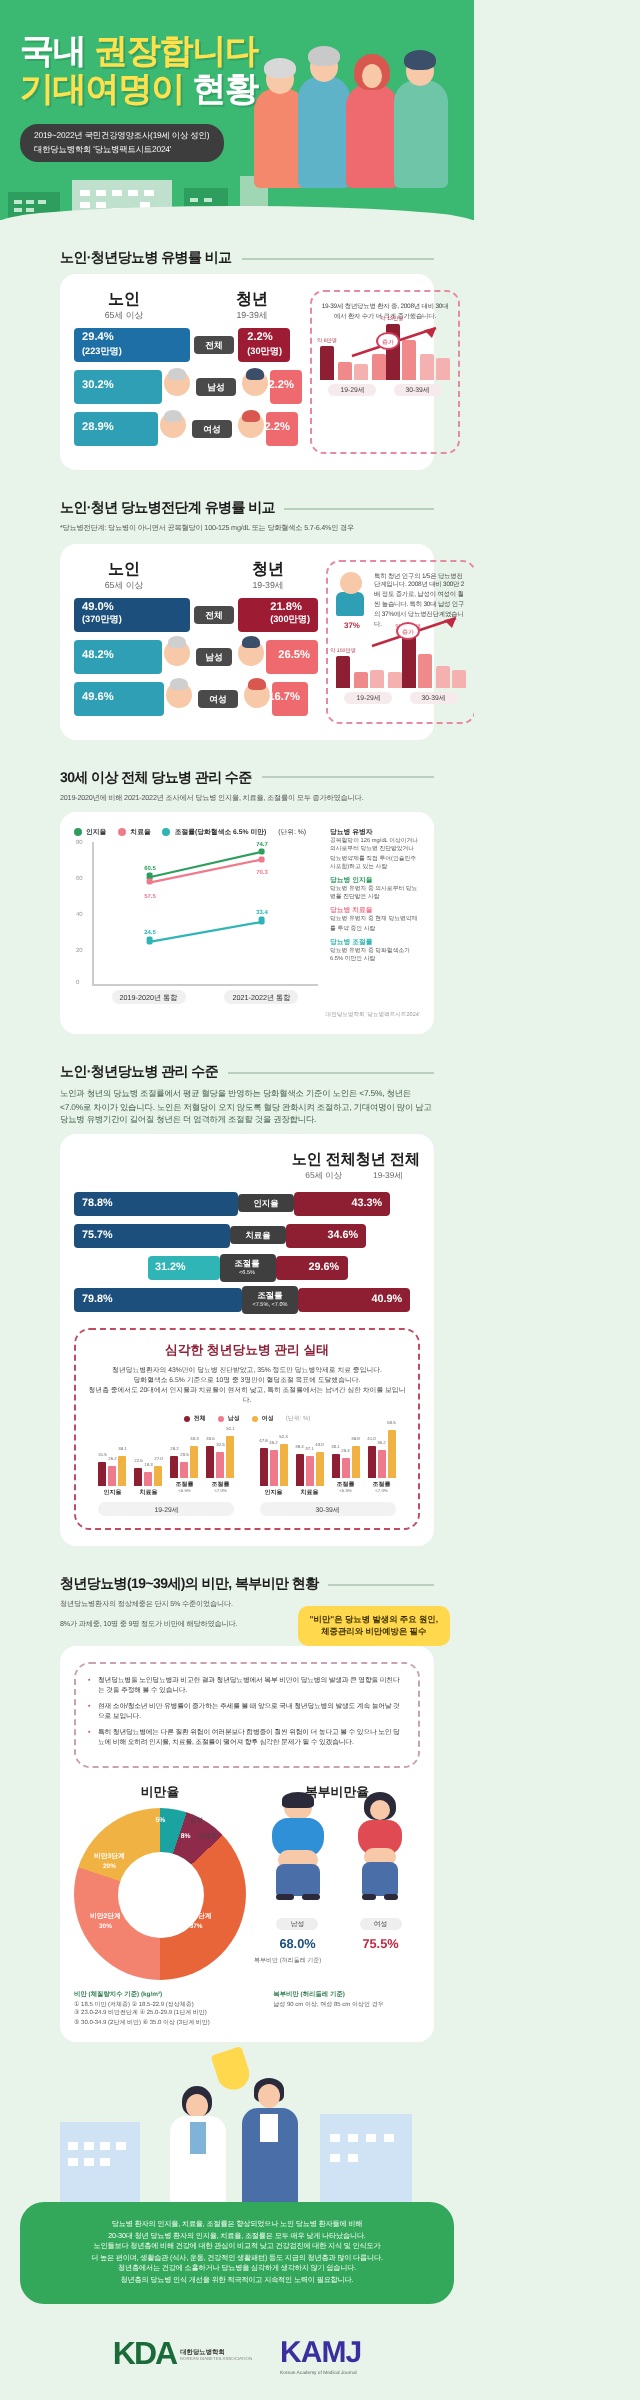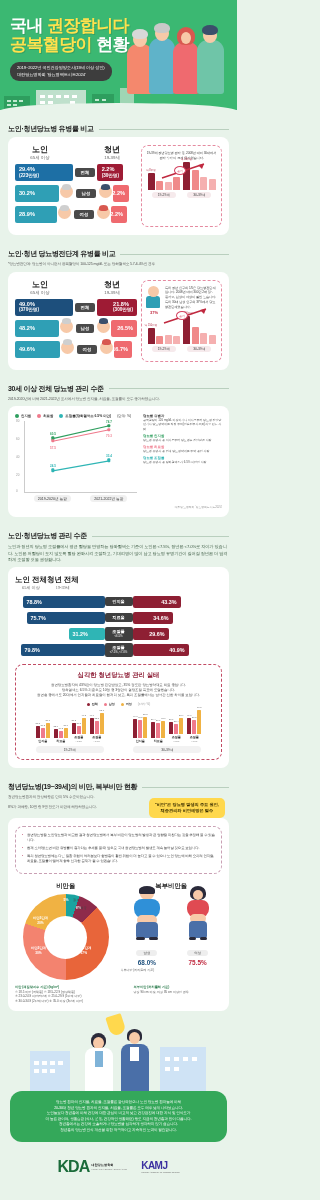--- a/index.html
+++ b/index.html
@@ -20,21 +20,21 @@
   .hdr-people { position:absolute; right:2px; top:16px; width:110px; height:78px; z-index:3; }
   .pbody { position:absolute; border-radius:11px 11px 3px 3px; }
   .phead { position:absolute; border-radius:50%; }
   .phair { position:absolute; border-radius:50% 50% 40% 40%; }
   .city { position:absolute; bottom:0; left:0; width:237px; height:26px; background:#3bb872; z-index:1; }
   .bld { position:absolute; bottom:0; background:#2e9e5e; }
   .bwin { position:absolute; background:#bfe8cf; }
   .header-curve { position:absolute; bottom:-1px; left:0; width:237px; height:8px; background:#e8f3ea; border-radius:50% 50% 0 0 / 100% 100% 0 0; z-index:5; }
 
   
-  .sec { padding:0 8px; }
+  .sec { padding:0 20px;margin-left:10px; }
   .sec-head { display:flex; align-items:center; margin-top:14px; margin-bottom:3px; }
   .sec-head .t { font-size:7px; font-weight:bold; color:#1d1d1d; letter-spacing:-0.3px; white-space:nowrap; }
   .sec-head .ln { flex:1; height:1px; background:#b9cfbe; margin-left:5px; }
   .sec-note { font-size:3.6px; color:#555; line-height:5.6px; letter-spacing:-0.1px; margin-bottom:4px; }
   .sec-note.big { font-size:4.2px; line-height:6.4px; color:#3d5c44; }
 
   .card { background:#fff; border-radius:8px; padding:8px 7px; position:relative; }
 
   
   .cmp { display:flex; gap:4px; }
@@ -80,21 +80,21 @@
   .lc-xlabs span { font-size:3.6px; color:#333; background:#f0f0f0; border-radius:6px; padding:1.5px 4px; }
   .dot { position:absolute; width:3.4px; height:3.4px; border-radius:1px; transform:translate(-50%,-50%); }
   .dlab { position:absolute; font-size:3px; font-weight:bold; transform:translate(-50%,-100%); white-space:nowrap; }
   .lc-notes { flex:1; }
   .lc-notes .nb { margin-bottom:3px; }
   .lc-notes .nt { font-size:3.4px; font-weight:bold; }
   .lc-notes .nd { font-size:2.9px; color:#555; line-height:4.2px; }
   .src { text-align:right; font-size:2.8px; color:#999; margin-top:3px; }
 
   
-  .mg-heads { display:flex; justify-content:flex-start; margin-bottom:5px;font-family:Liberation Serif, serif; }
+  .mg-heads { display:flex; justify-content:flex-end; margin-bottom:5px; }
   .mg-heads .c { text-align:center; }
   .mg-heads .c .n { font-size:7.5px; font-weight:bold; color:#1d1d1d; }
   .mg-heads .c .a { font-size:4.2px; color:#666; }
   .mg-row { display:flex; align-items:center; height:13px; margin-bottom:3px; }
   .mg-mid { width:28px; text-align:center; font-size:4.2px; font-weight:bold; color:#fff; background:#3f3f3f; border-radius:2px; padding:2px 0; line-height:5px; }
   .mg-mid small { display:block; font-size:2.8px; font-weight:normal; }
   .mg-bar { height:12px; display:flex; align-items:center; border-radius:2px; }
   .mg-bar .v { font-size:5.4px; font-weight:bold; color:#fff; }
 
   
@@ -145,21 +145,21 @@
   
   .foot-illus { position:relative; height:80px; background:#e8f3ea; overflow:hidden; }
   .fbld { position:absolute; bottom:0; background:#cfe3f5; }
   .fwin { position:absolute; background:#fff; }
   .footbox { margin:0 10px; background:#34a85a; border-radius:12px; padding:9px 8px; }
   .footbox p { font-size:3.6px; color:#fff; line-height:5.6px; text-align:center; letter-spacing:-0.1px; }
   .logos { display:flex; justify-content:center; align-items:center; gap:14px; padding:16px 0 10px; }
   .logo1 { display:flex; align-items:center; gap:2px; }
   .logo1 .kda { font-size:16px; font-weight:bold; color:#1b6b3a; letter-spacing:-1px; }
   .logo1 .kdat { font-size:3.2px; color:#333; line-height:4px; }
-  .logo2 .kamj { font-size:10px; font-weight:bold; color:#3b2fa0; letter-spacing:-0.5px; }
+  .logo2 .kamj { font-size:15px; font-weight:bold; color:#3b2fa0; letter-spacing:-0.5px; }
   .logo2 .kamjt { font-size:2.4px; color:#666; line-height:3px; }
 </style>
 </head>
 <body>
 
 <div class="page">
 
   <div class="header">
     <div class="city">
       <div class="bld" style="left:4px;width:26px;height:14px;"></div>
@@ -198,21 +198,21 @@
       <div class="phead" style="left:54px;top:14px;width:14px;height:15px;background:#f7c9a8;"></div>
       <div class="phair" style="left:52px;top:11px;width:18px;height:18px;background:#d8584f;border-radius:50% 50% 40% 40%;"></div>
       <div class="phead" style="left:56px;top:16px;width:10px;height:12px;background:#f7c9a8;z-index:2;"></div>
 
       <div class="pbody" style="left:72px;top:24px;width:27px;height:54px;background:#6fc5a8;"></div>
       <div class="phead" style="left:78px;top:12px;width:14px;height:15px;background:#f7c9a8;"></div>
       <div class="phair" style="left:77px;top:9px;width:16px;height:10px;background:#3b4f6b;"></div>
     </div>
     <div class="header-title">
       <div class="ln"><span>국내 </span><span class="y">권장합니다</span></div>
-      <div class="ln"><span class="y">공복혈당이</span><span> 현황</span></div>
+      <div class="ln"><span class="y">기대여명이</span><span> 현황</span></div>
     </div>
     <div class="subtitle-pill">
       <div>2019~2022년 국민건강영양조사(19세 이상 성인)</div>
       <div>대한당뇨병학회 '당뇨병팩트시트2024'</div>
     </div>
     <div class="header-curve"></div>
   </div>
 
   <div class="sec">
     <div class="sec-head">

